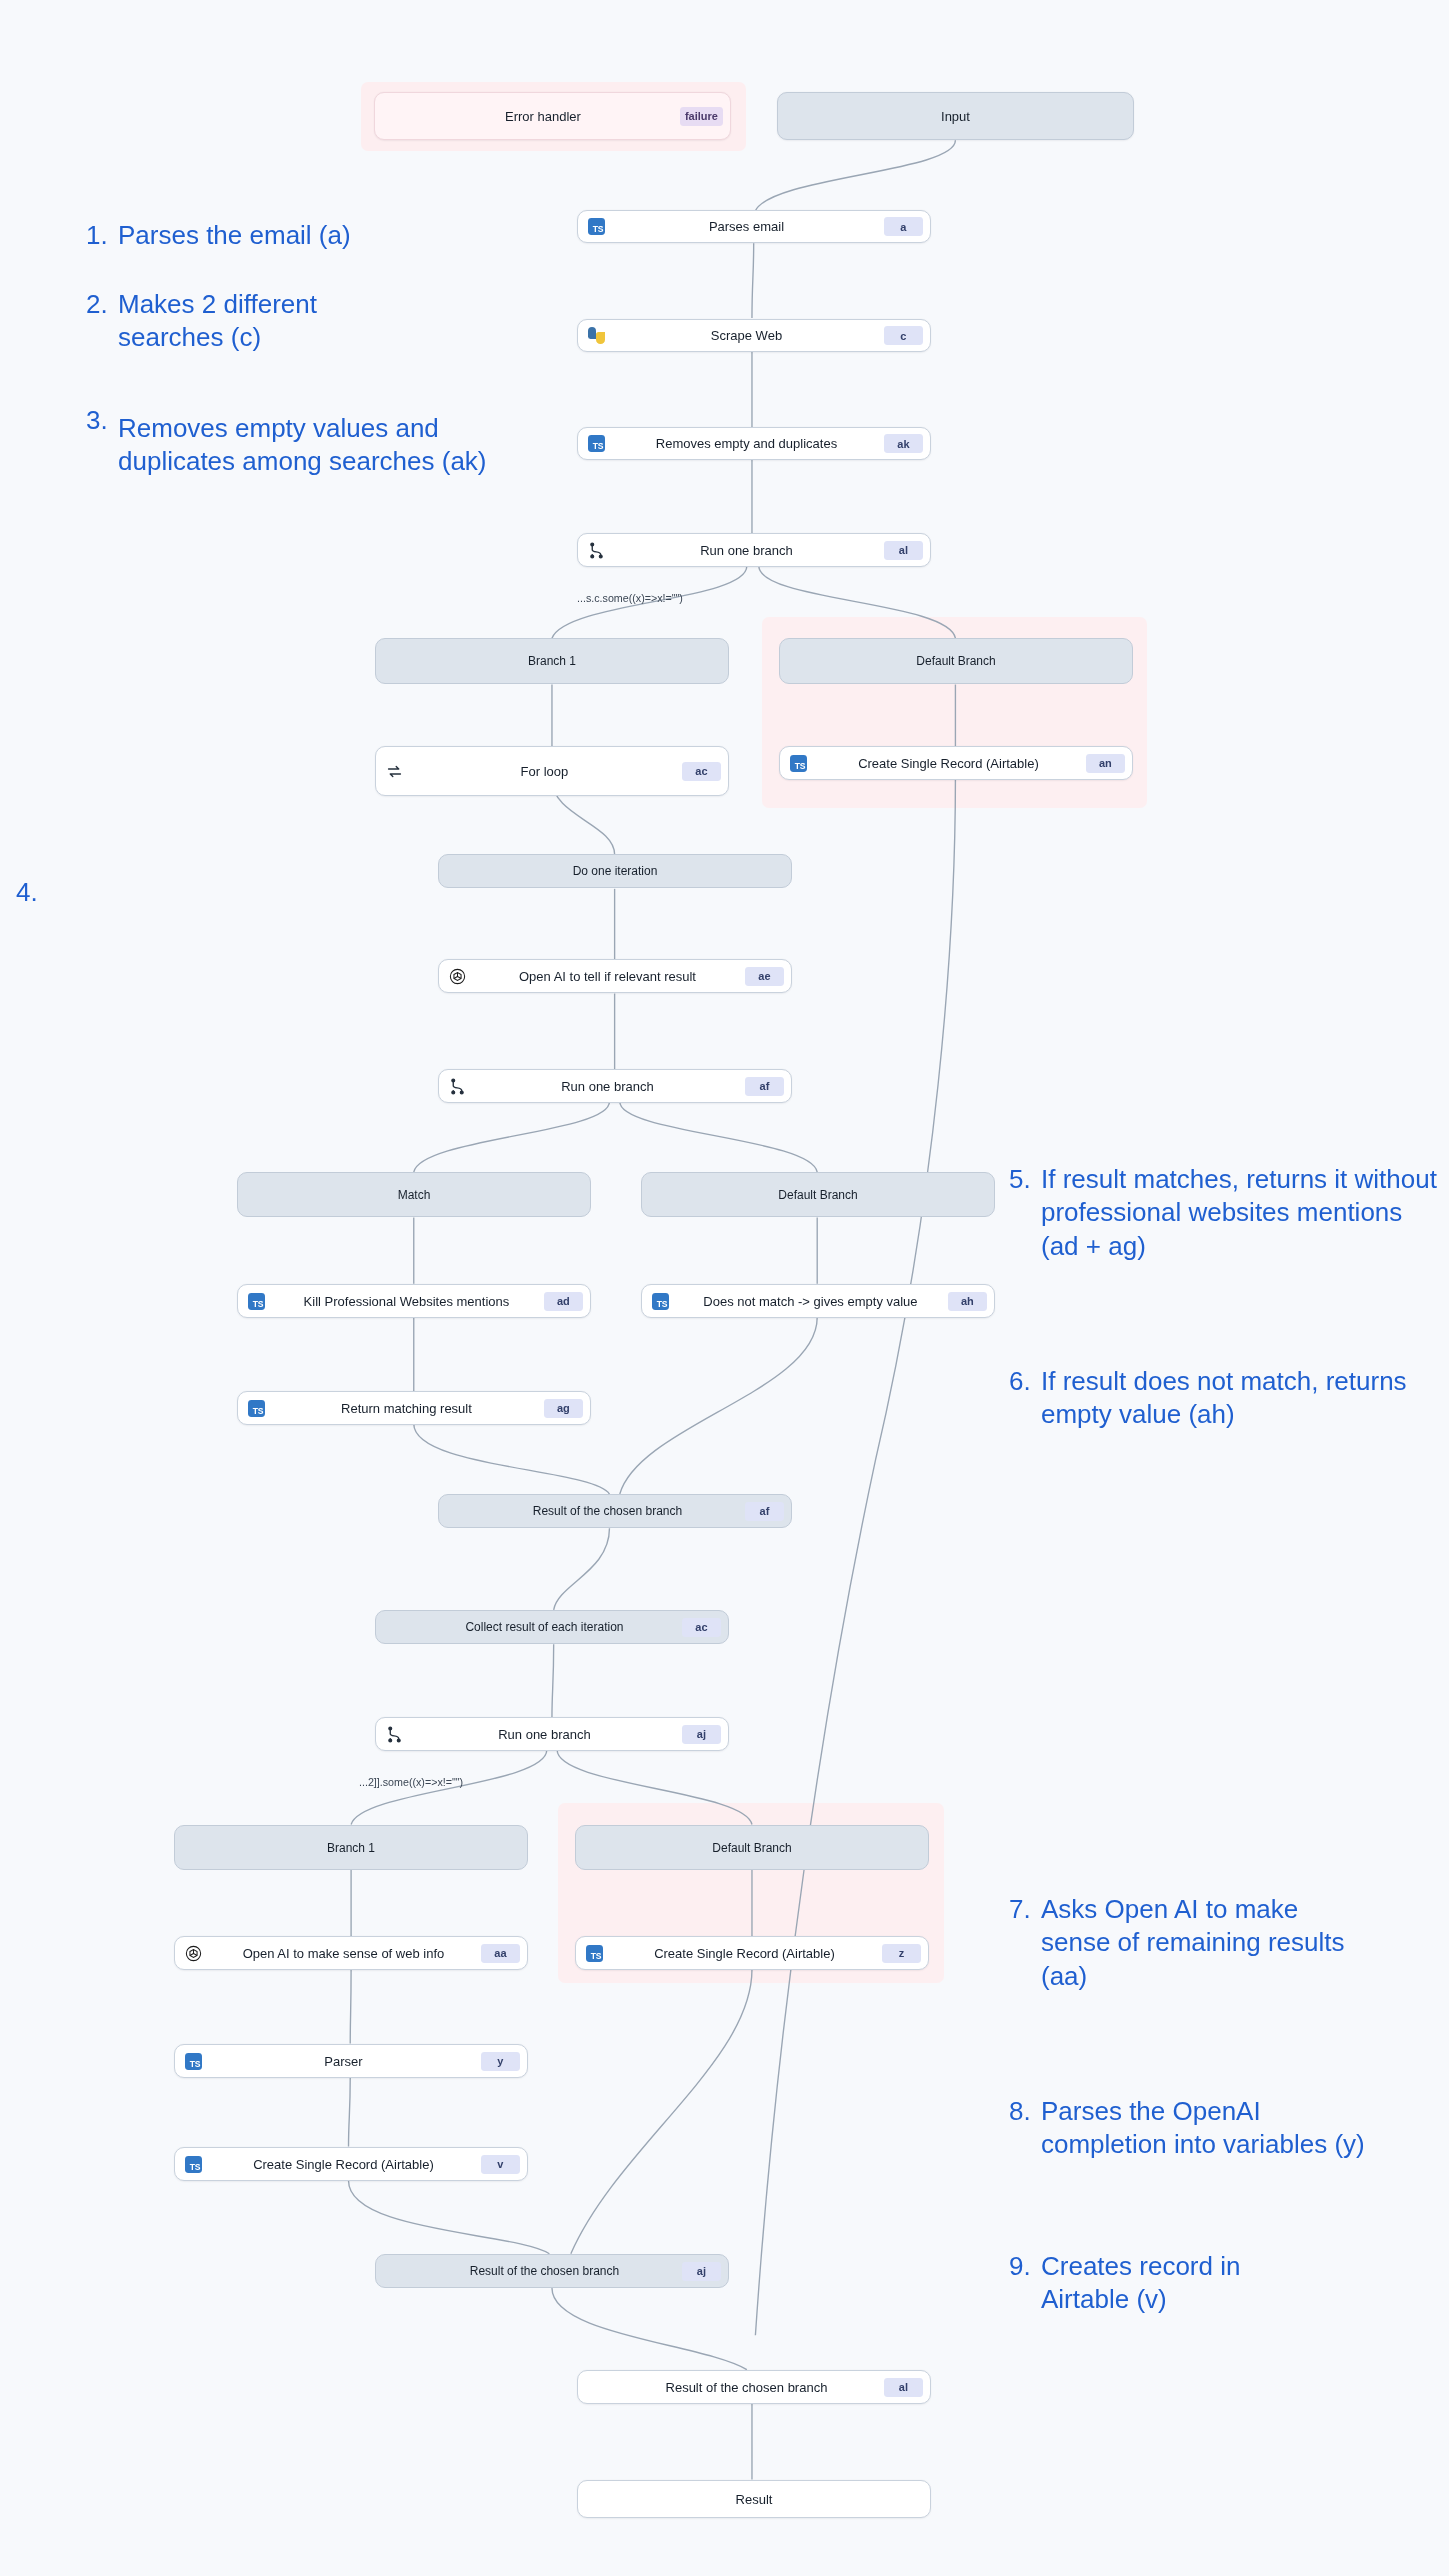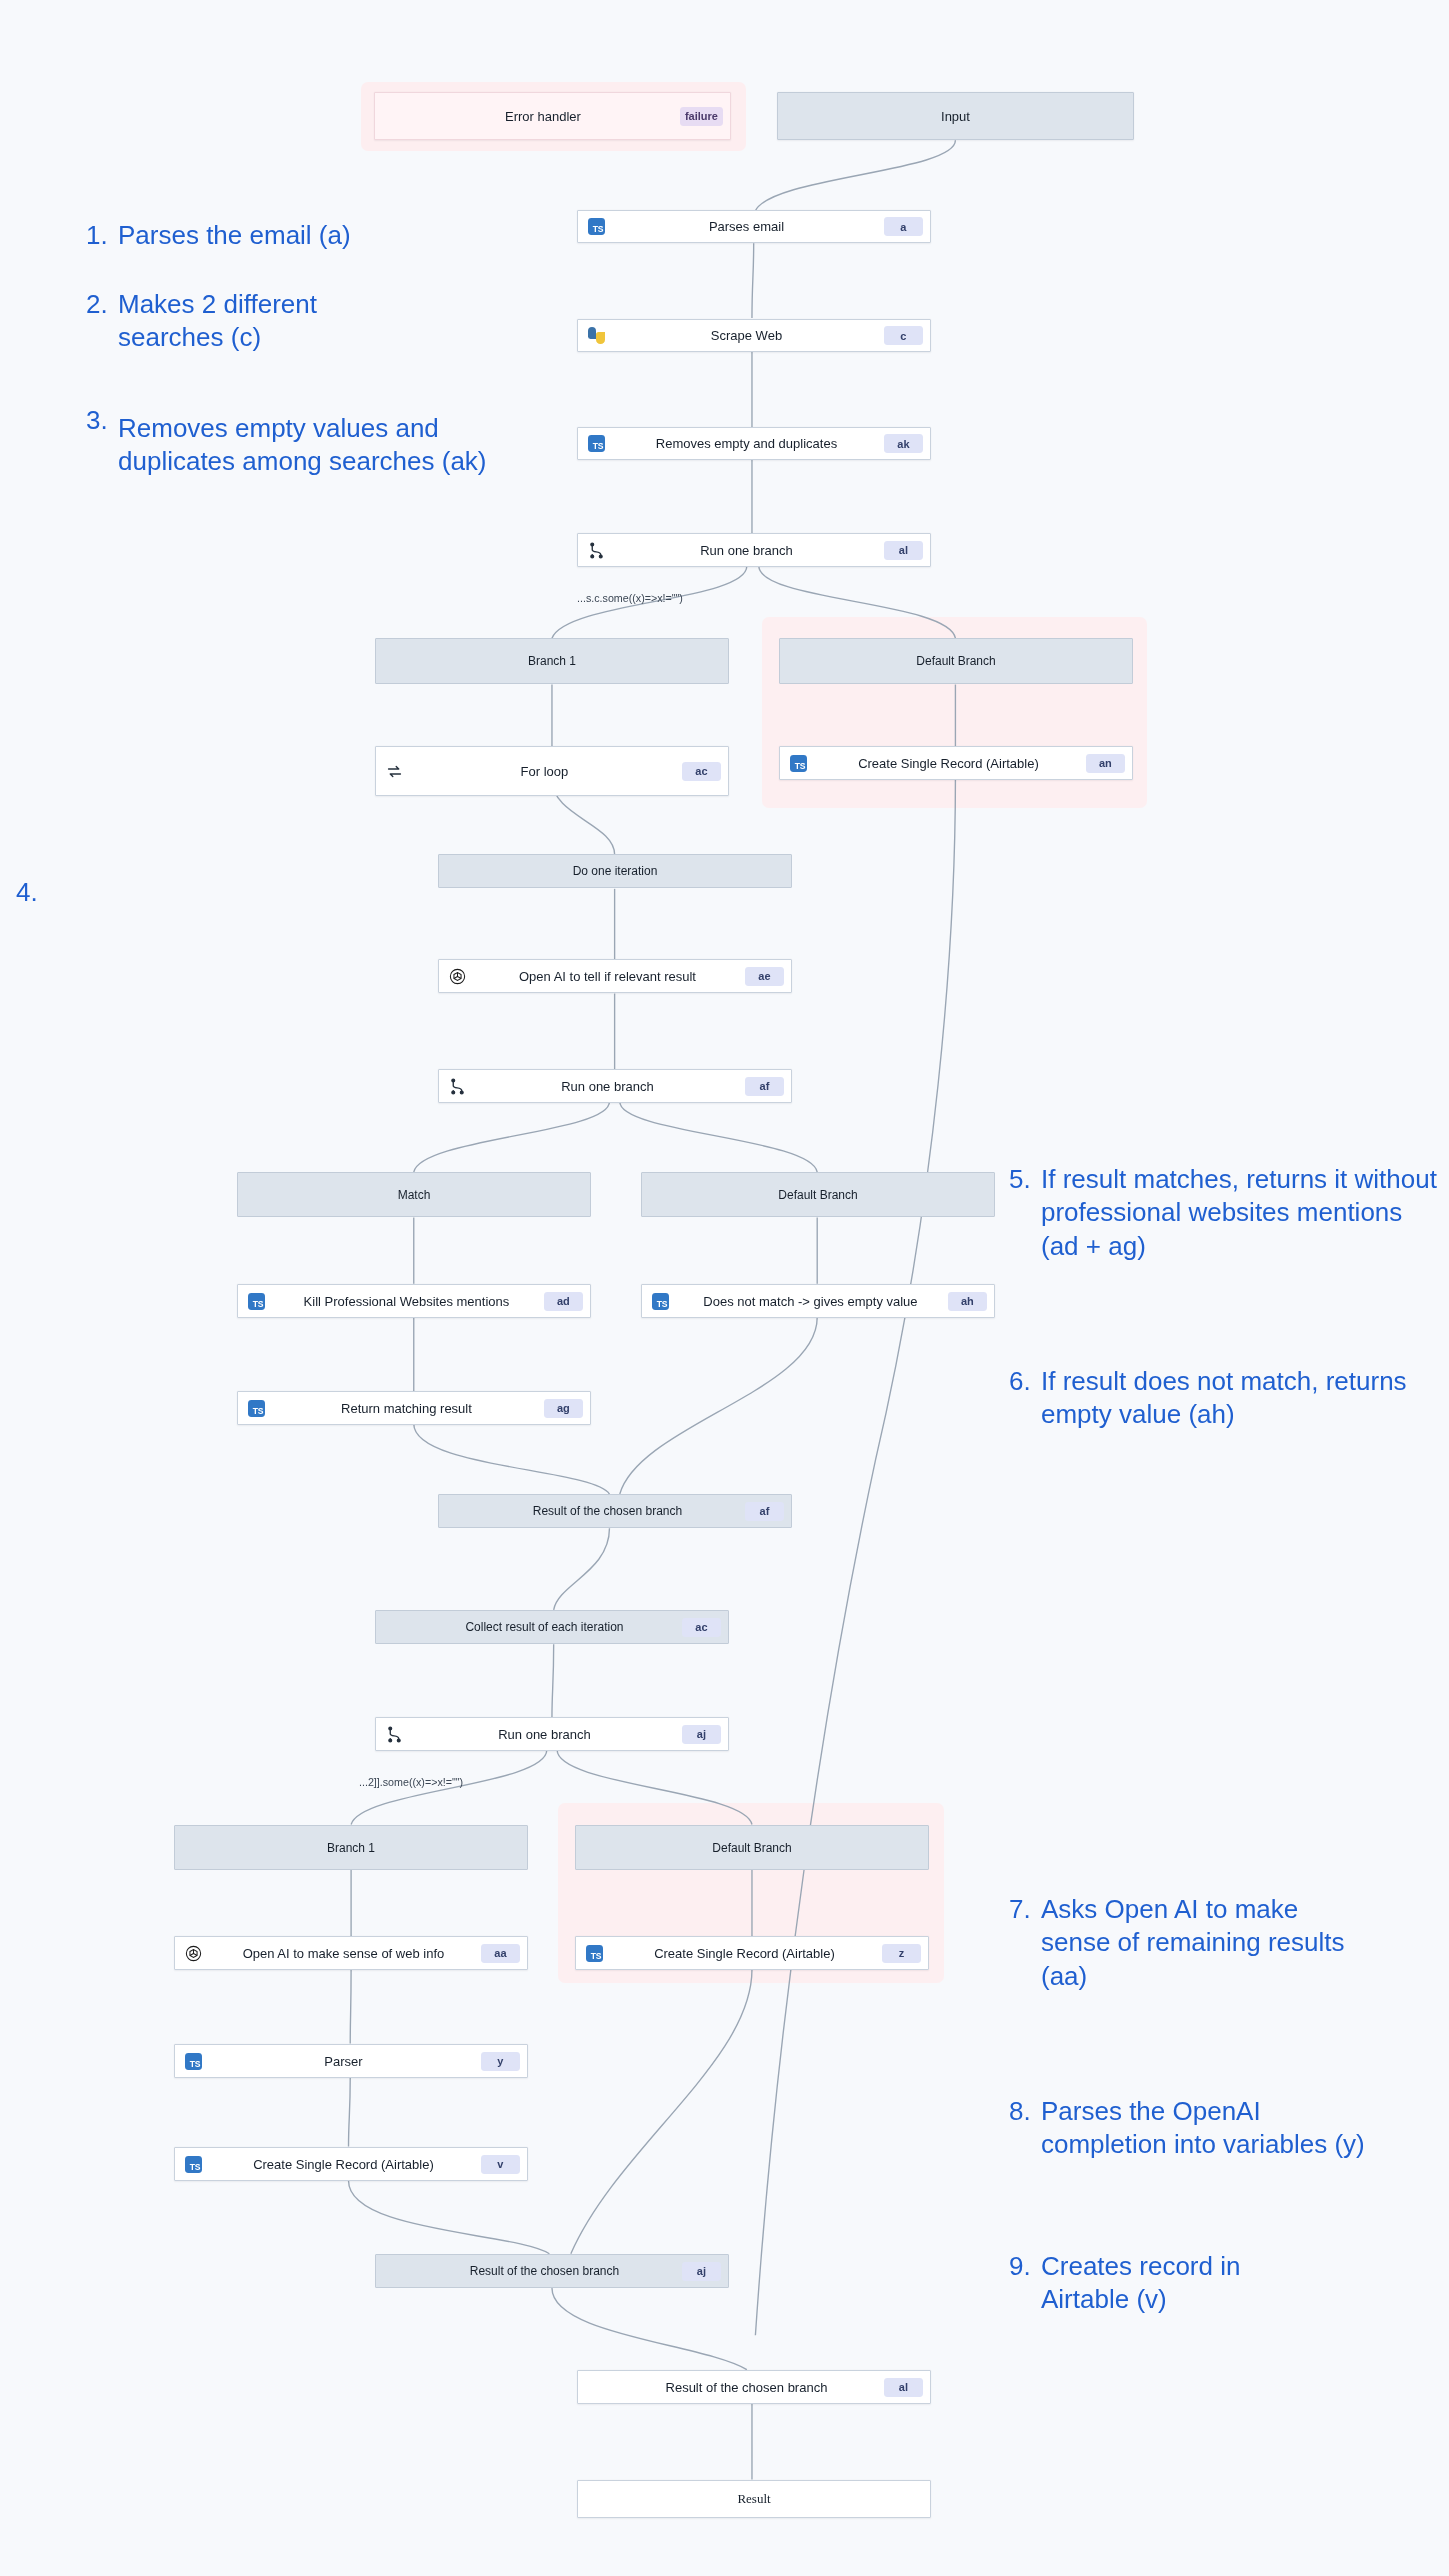--- a/index.html
+++ b/index.html
@@ -26,21 +26,21 @@
     width: 1449px;
     height: 2576px;
     pointer-events: none;
   }
   
   .node {
     position: absolute;
     box-sizing: border-box;
     display: flex;
     align-items: center;
-    border-radius: 1px;
+    border-radius: 10px;
     font-size: 13px;
     color: #17202c;
     background: #ffffff;
     border: 0.9px solid #c9d2dd;
     box-shadow: 0 0.9px 1.7px rgba(16,24,40,.06);
   }
   .node .label {
     flex: 1;
     text-align: center;
     white-space: nowrap;
@@ -482,21 +482,21 @@
     <span class="label">Result of the chosen branch</span>
     <span class="tag">aj</span>
   </div>
 
   <div class="node" style="left:577px;top:2370px;width:354px;height:34px;">
     <span class="icon"></span>
     <span class="label">Result of the chosen branch</span>
     <span class="tag">al</span>
   </div>
 
-  <div class="node plain" style="left:577px;top:2480px;width:354px;height:38px;font-family:Liberation Serif, serif;">
+  <div class="node plain" style="left:577px;top:2480px;width:354px;height:38px;">
     <span class="label">Result</span>
   </div>
 
   <div class="anno" style="left:82px;top:219px;width:447px;">
     <span class="num">1.</span>
     <span class="txt">Parses the email (a)</span>
   </div>
   <div class="anno" style="left:82px;top:288px;width:343px;">
     <span class="num">2.</span>
     <span class="txt" style="max-width:258px;">Makes 2 different searches (c)</span>

